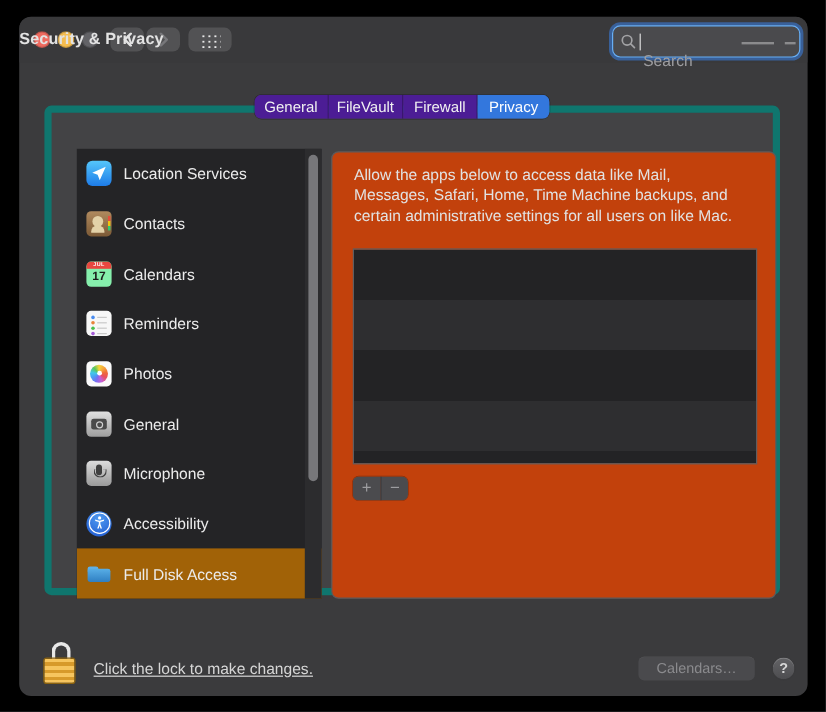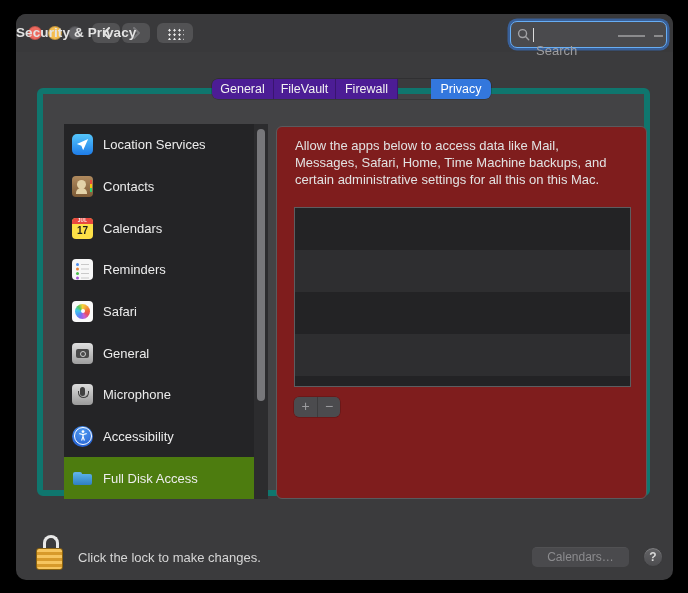--- a/index.html
+++ b/index.html
@@ -58,28 +58,28 @@
   .tabs {
     position:absolute; left:196px; top:65px; height:20px; display:flex;
     border-radius:6px; overflow:hidden; box-shadow:0 0 0 .5px rgba(0,0,0,.35); z-index:5;
   }
   .seg {
     width:62px; height:20px; background:#4c1d95; color:#f2f2f2;
     font-size:12.5px; text-align:center; line-height:20px;
     border-right:1px solid rgba(0,0,0,.25);
   }
   .seg:last-child { border-right:none; width:60px; }
-  .seg.active { background:#3377dd; color:#fff;margin-left:33px; }
+  .seg.active { background:#3377dd; color:#fff; }
   
   .sidebar {
     position:absolute; left:21px; top:30px; width:204px; height:375px;
     background:#242426; overflow:hidden;
   }
   .srow { height:41.66px; display:flex; align-items:center; padding-left:8px; }
-  .srow.selected { background:#4d7c0f; }
+  .srow.selected { background:#a16207; }
   .srow .lbl { color:#ececec; font-size:13px; margin-left:10px; white-space:nowrap; }
   .scrolltrack {
     position:absolute; right:0; top:0; width:14px; height:100%;
     background:#2c2c2e;
   }
   .scrollthumb {
     position:absolute; right:3px; top:5px; width:8px; height:272px;
     background:#77777a; border-radius:4px;
   }
   
@@ -92,21 +92,21 @@
     border-radius:50%; background:#e3d2a8;
   }
   .ic-contacts::after {
     content:""; position:absolute; left:4px; top:12px; width:11px; height:6px;
     border-radius:5px 5px 0 0; background:#e3d2a8;
   }
   .ic-contacts .tabs-strip {
     position:absolute; right:1px; top:4px; width:2.5px; height:12px;
     background:linear-gradient(180deg,#e74c3c 0 4px,#f1c40f 4px 8px,#2ecc71 8px 12px);
   }
-  .ic-calendar { border-radius:4px; background:#fde047; overflow:hidden; }
+  .ic-calendar { border-radius:4px; background:#86efac; overflow:hidden; }
   .cal-month {
     display:block; height:6px; background:#e8473f; color:#fff;
     font-size:4.5px; line-height:6px; text-align:center; letter-spacing:.4px; font-weight:bold;
   }
   .cal-day { display:block; color:#1c1c1c; font-size:10px; font-weight:bold; text-align:center; line-height:14px; }
   .ic-reminders { border-radius:4px; background:#f7f7f7; }
   .ic-reminders::before {
     content:""; position:absolute; left:4px; top:3.5px; width:3px; height:3px; border-radius:50%;
     background:#4a8df0; box-shadow:0 4.5px 0 #e8833a, 0 9px 0 #49bf4e, 0 13.5px 0 #a55bd6;
   }
@@ -151,21 +151,21 @@
     content:""; position:absolute; left:1px; top:4px; width:9px; height:4px;
     border-radius:2px 2px 0 0; background:#5fb0e8;
   }
   .ic-folder::after {
     content:""; position:absolute; left:1px; top:6px; width:19px; height:11px;
     border-radius:2px; background:linear-gradient(180deg,#58aee6,#2f7fc2);
   }
   
   .rightpane {
     position:absolute; left:233px; top:32px; width:371px; height:373px;
-    background:#7f1d1d; border:1px solid #5a5a5d; border-radius:6px;
+    background:#c2410c; border:1px solid #5a5a5d; border-radius:6px;
   }
   .desc { position:absolute; left:18px; top:10px; width:345px; color:#e2e2e2; font-size:13px; line-height:17px; }
   .applist {
     position:absolute; left:17px; top:80px; width:337px; height:180px;
     border:1px solid #5d5d60;
     background:repeating-linear-gradient(180deg,#232325 0 42px,#2e2e30 42px 84px);
   }
   .plusminus {
     position:absolute; left:17px; top:270px; display:flex; height:20px;
     border-radius:5px; overflow:hidden; box-shadow:0 0 0 .5px rgba(0,0,0,.3);
@@ -179,21 +179,21 @@
   .lockwrap { position:absolute; left:20px; top:521px; width:30px; }
   .lock-shackle {
     width:16px; height:15px; border:3.5px solid #e8e8e8; border-bottom:none;
     border-radius:8px 8px 0 0; margin:0 auto;
   }
   .lock-body {
     width:27px; height:22px; border-radius:3px; margin-top:-2px;
     background:repeating-linear-gradient(180deg,#f6c55f 0 3px,#d79a2b 3px 6px);
     border:1px solid #8a6210;
   }
-  .locktext { position:absolute; left:62px; top:536px; color:#d6d6d6; font-size:13px; }
+  .locktext { position:absolute; left:62px; top:536px; color:#d6d6d6; font-size:13px;text-decoration:underline; }
   .advbtn {
     position:absolute; left:516px; top:533px; width:97px; height:20px;
     background:#4a4a4d; border-radius:5px; color:#8b8b8e; font-size:12px;
     text-align:center; line-height:20px; box-shadow:inset 0 .5px 0 rgba(255,255,255,.08);
   }
   .helpbtn {
     position:absolute; left:627px; top:533px; width:20px; height:20px; border-radius:50%;
     background:linear-gradient(180deg,#636366,#4d4d50); border:1px solid #3a3a3c;
     box-shadow:inset 0 1px 0 rgba(255,255,255,.18);
     color:#d8d8d8; font-size:12px; font-weight:bold; text-align:center; line-height:18px;
@@ -259,21 +259,21 @@
           <span class="cal-day">17</span>
         </span>
         <span class="lbl">Calendars</span>
       </div>
       <div class="srow">
         <span class="ic ic-reminders"></span>
         <span class="lbl">Reminders</span>
       </div>
       <div class="srow">
         <span class="ic ic-photos"></span>
-        <span class="lbl">Safari</span>
+        <span class="lbl">Photos</span>
       </div>
       <div class="srow">
         <span class="ic ic-camera"></span>
         <span class="lbl">General</span>
       </div>
       <div class="srow">
         <span class="ic ic-mic"></span>
         <span class="lbl">Microphone</span>
       </div>
       <div class="srow">
@@ -291,21 +291,21 @@
       </div>
       <div class="scrolltrack">
         <div class="scrollthumb"></div>
       </div>
     </div>
 
     <div class="rightpane">
       <div class="desc">
         <div>Allow the apps below to access data like Mail,</div>
         <div>Messages, Safari, Home, Time Machine backups, and</div>
-        <div>certain administrative settings for all this on this Mac.</div>
+        <div>certain administrative settings for all users on like Mac.</div>
       </div>
       <div class="applist"></div>
       <div class="plusminus">
         <div class="pmbtn">+</div>
         <div class="pmbtn minus">−</div>
       </div>
     </div>
 
   </div>
 

